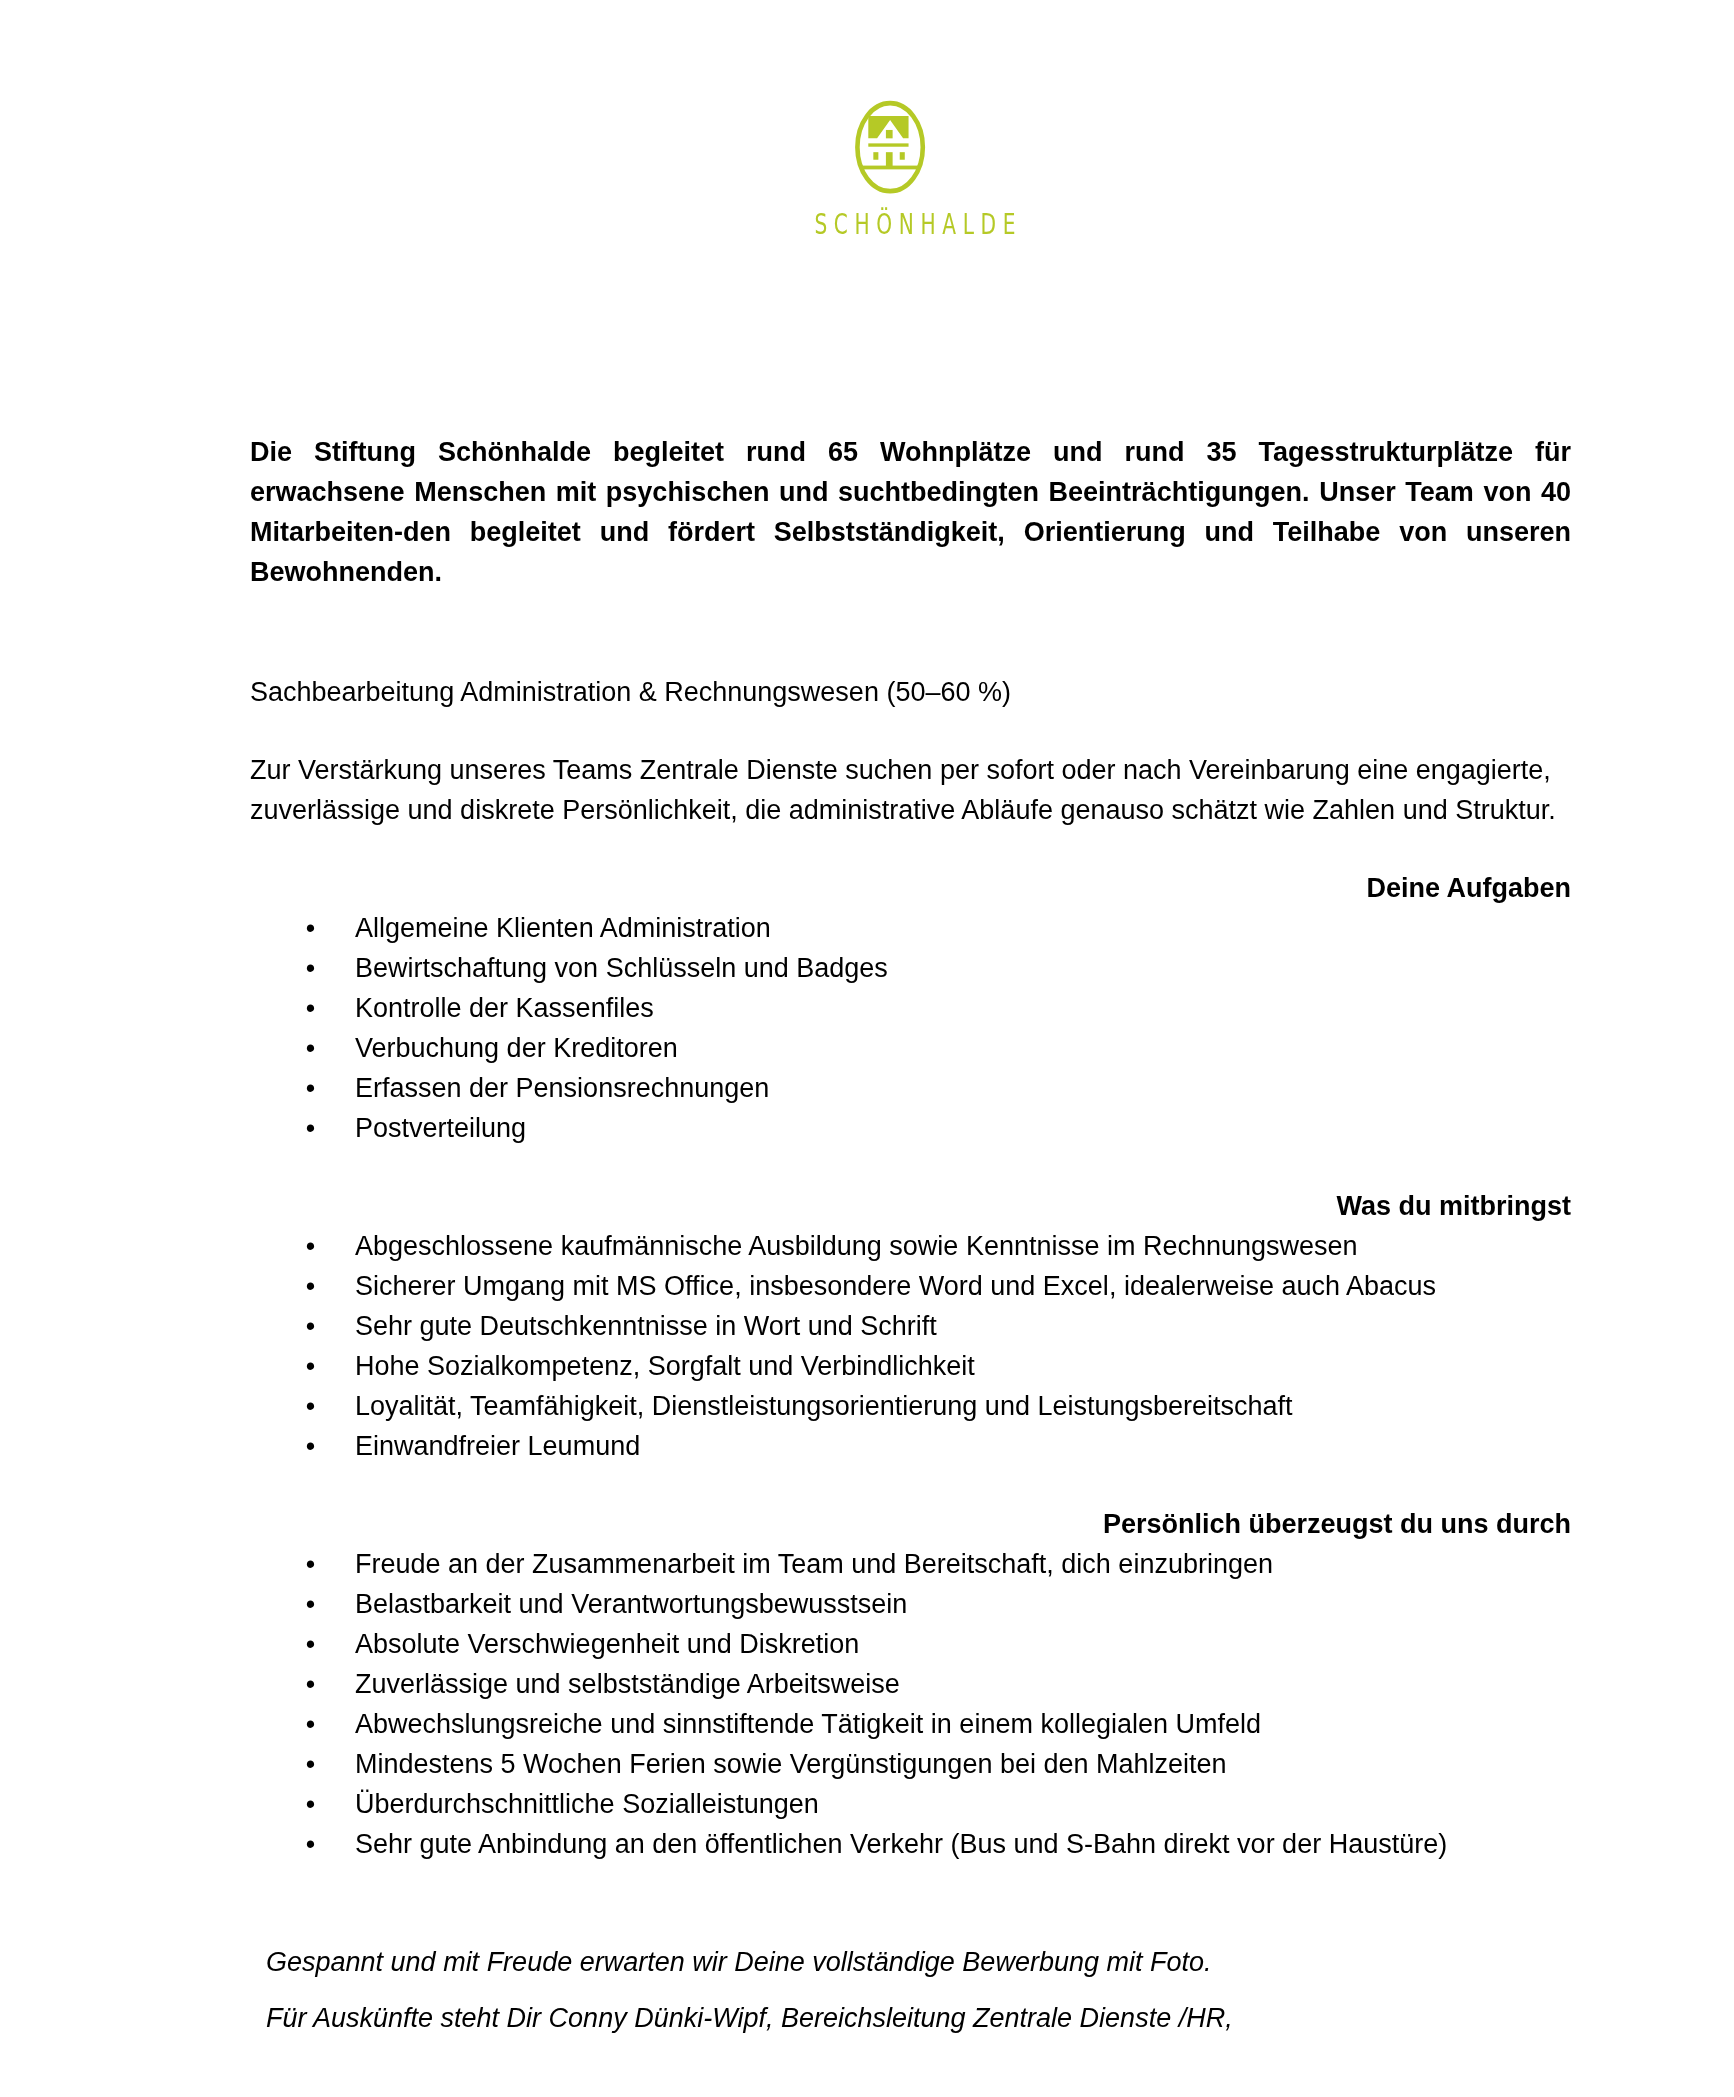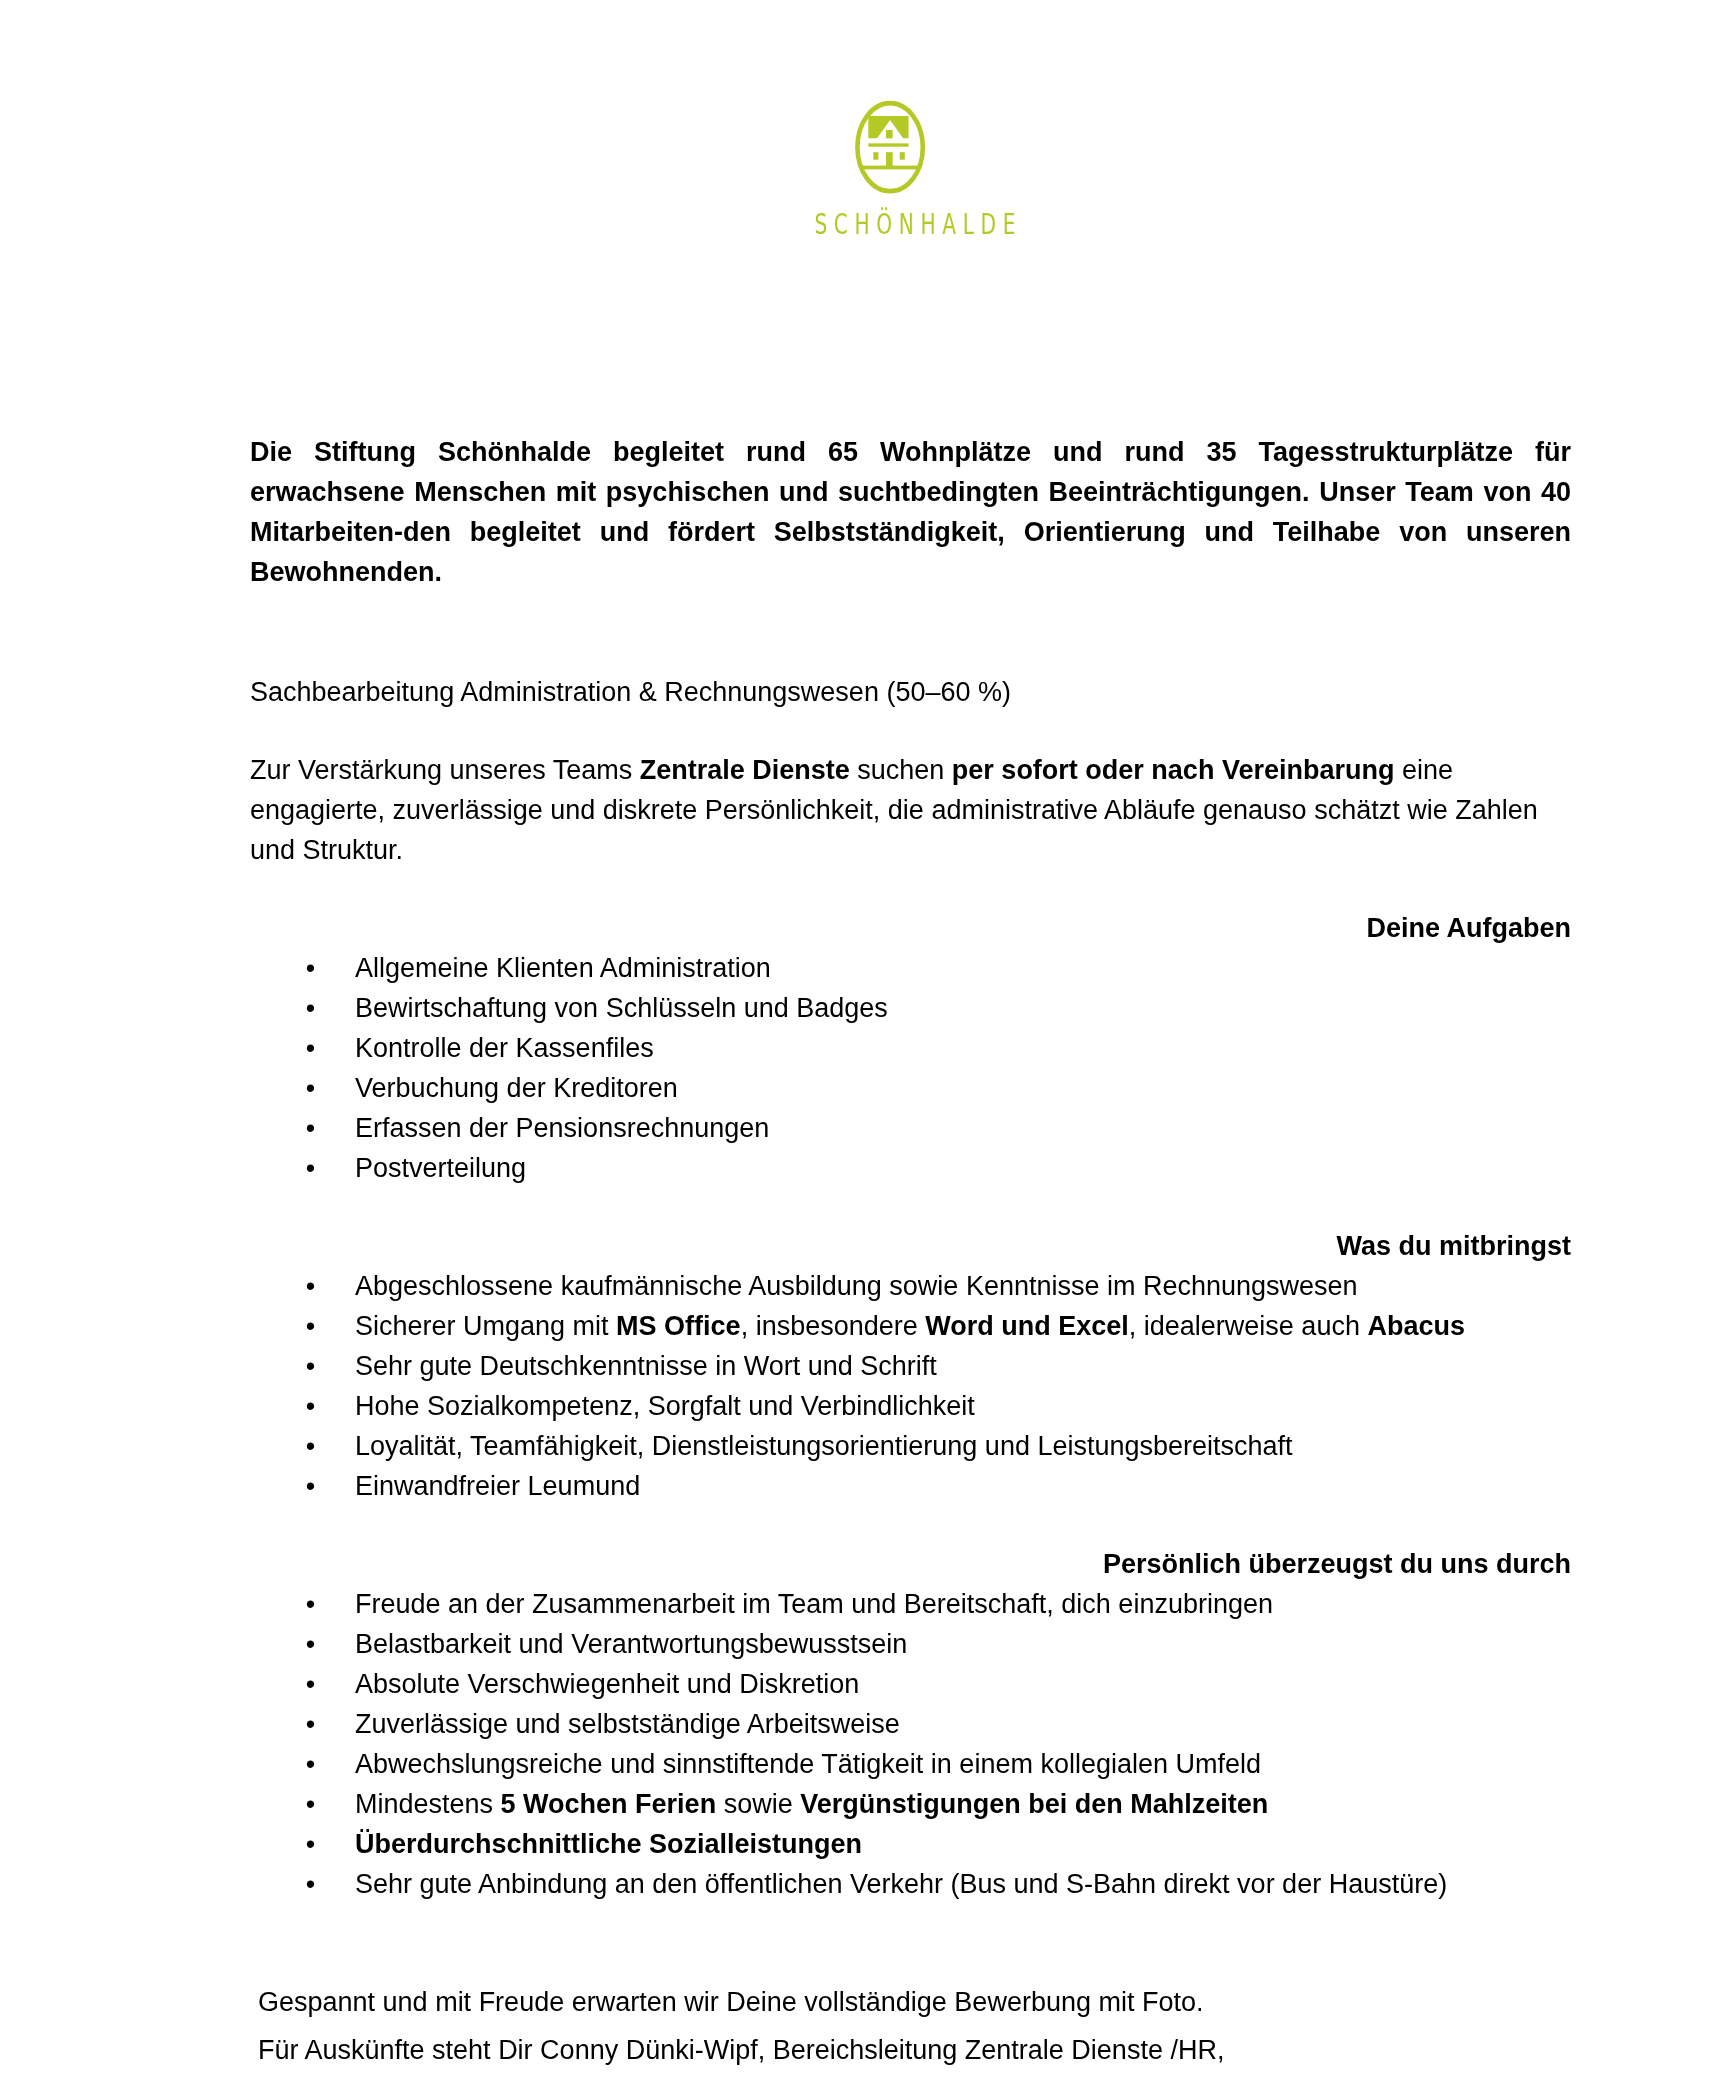--- a/index.html
+++ b/index.html
@@ -75,25 +75,25 @@
       padding-left: 105px;
       white-space: nowrap;
     }
     ul.list li .bullet {
       position: absolute;
       left: 52px;
       top: 0;
       width: 17px;
       text-align: center;
     }
-    b, .b { font-weight: bold; }
+    b, .b { font-weight: normal; }
     .closing {
       margin: 78px 0 0 0;
     }
-    .closing p { margin: 8px; white-space: nowrap; }
+    .closing p { margin: 16px; white-space: nowrap; font-style: italic; }
   </style>
 </head>
 <body>
 
 <div class="logo">
   <svg width="210" height="109" viewBox="0 0 500 260">
 
     <ellipse cx="193" cy="122" rx="78" ry="105" fill="none" stroke="#b5c926" stroke-width="11"></ellipse>
 
     <path d="M141 48 L237 48 L237 101 L224 101 L193 57 L162 101 L141 101 Z" fill="#b5c926"></path>

